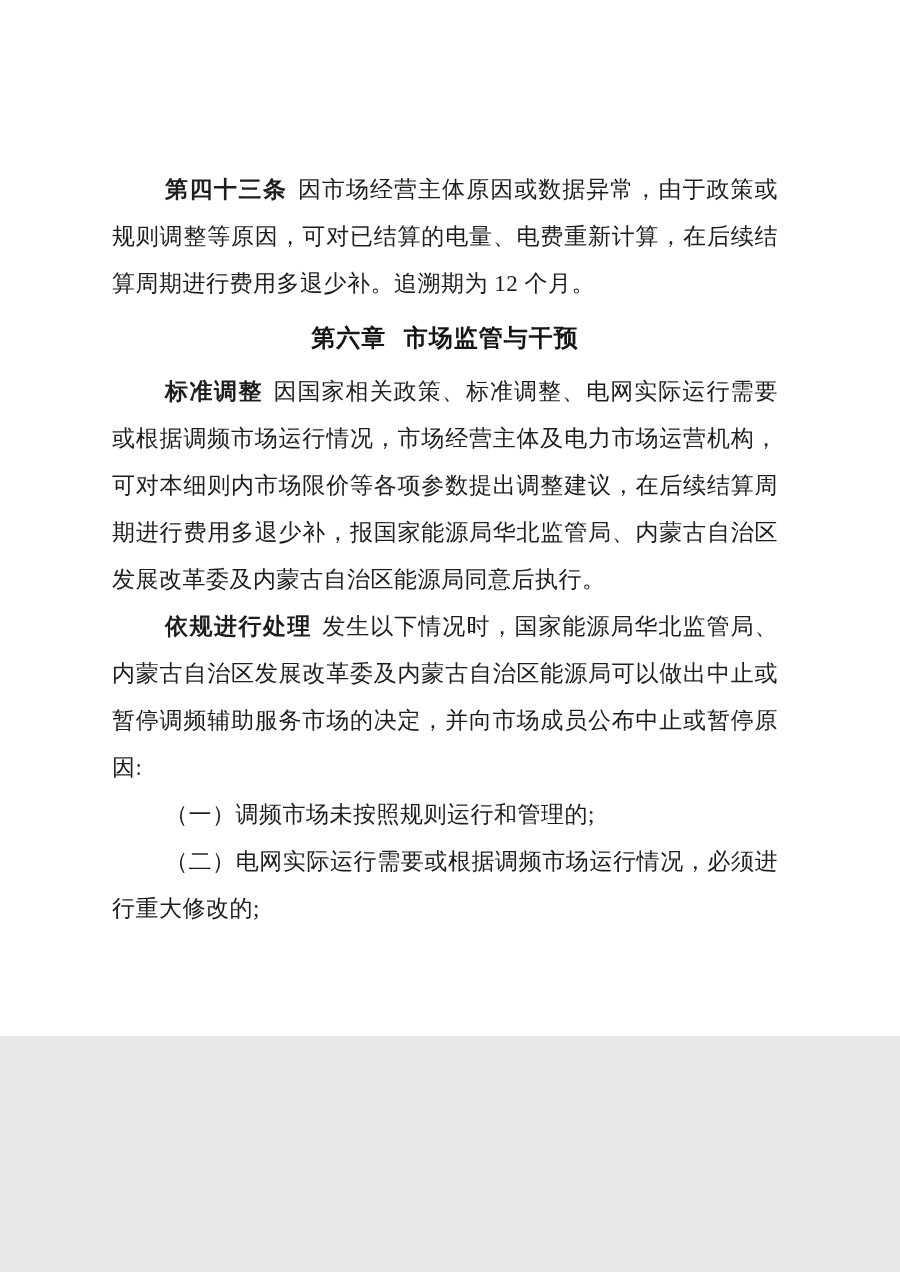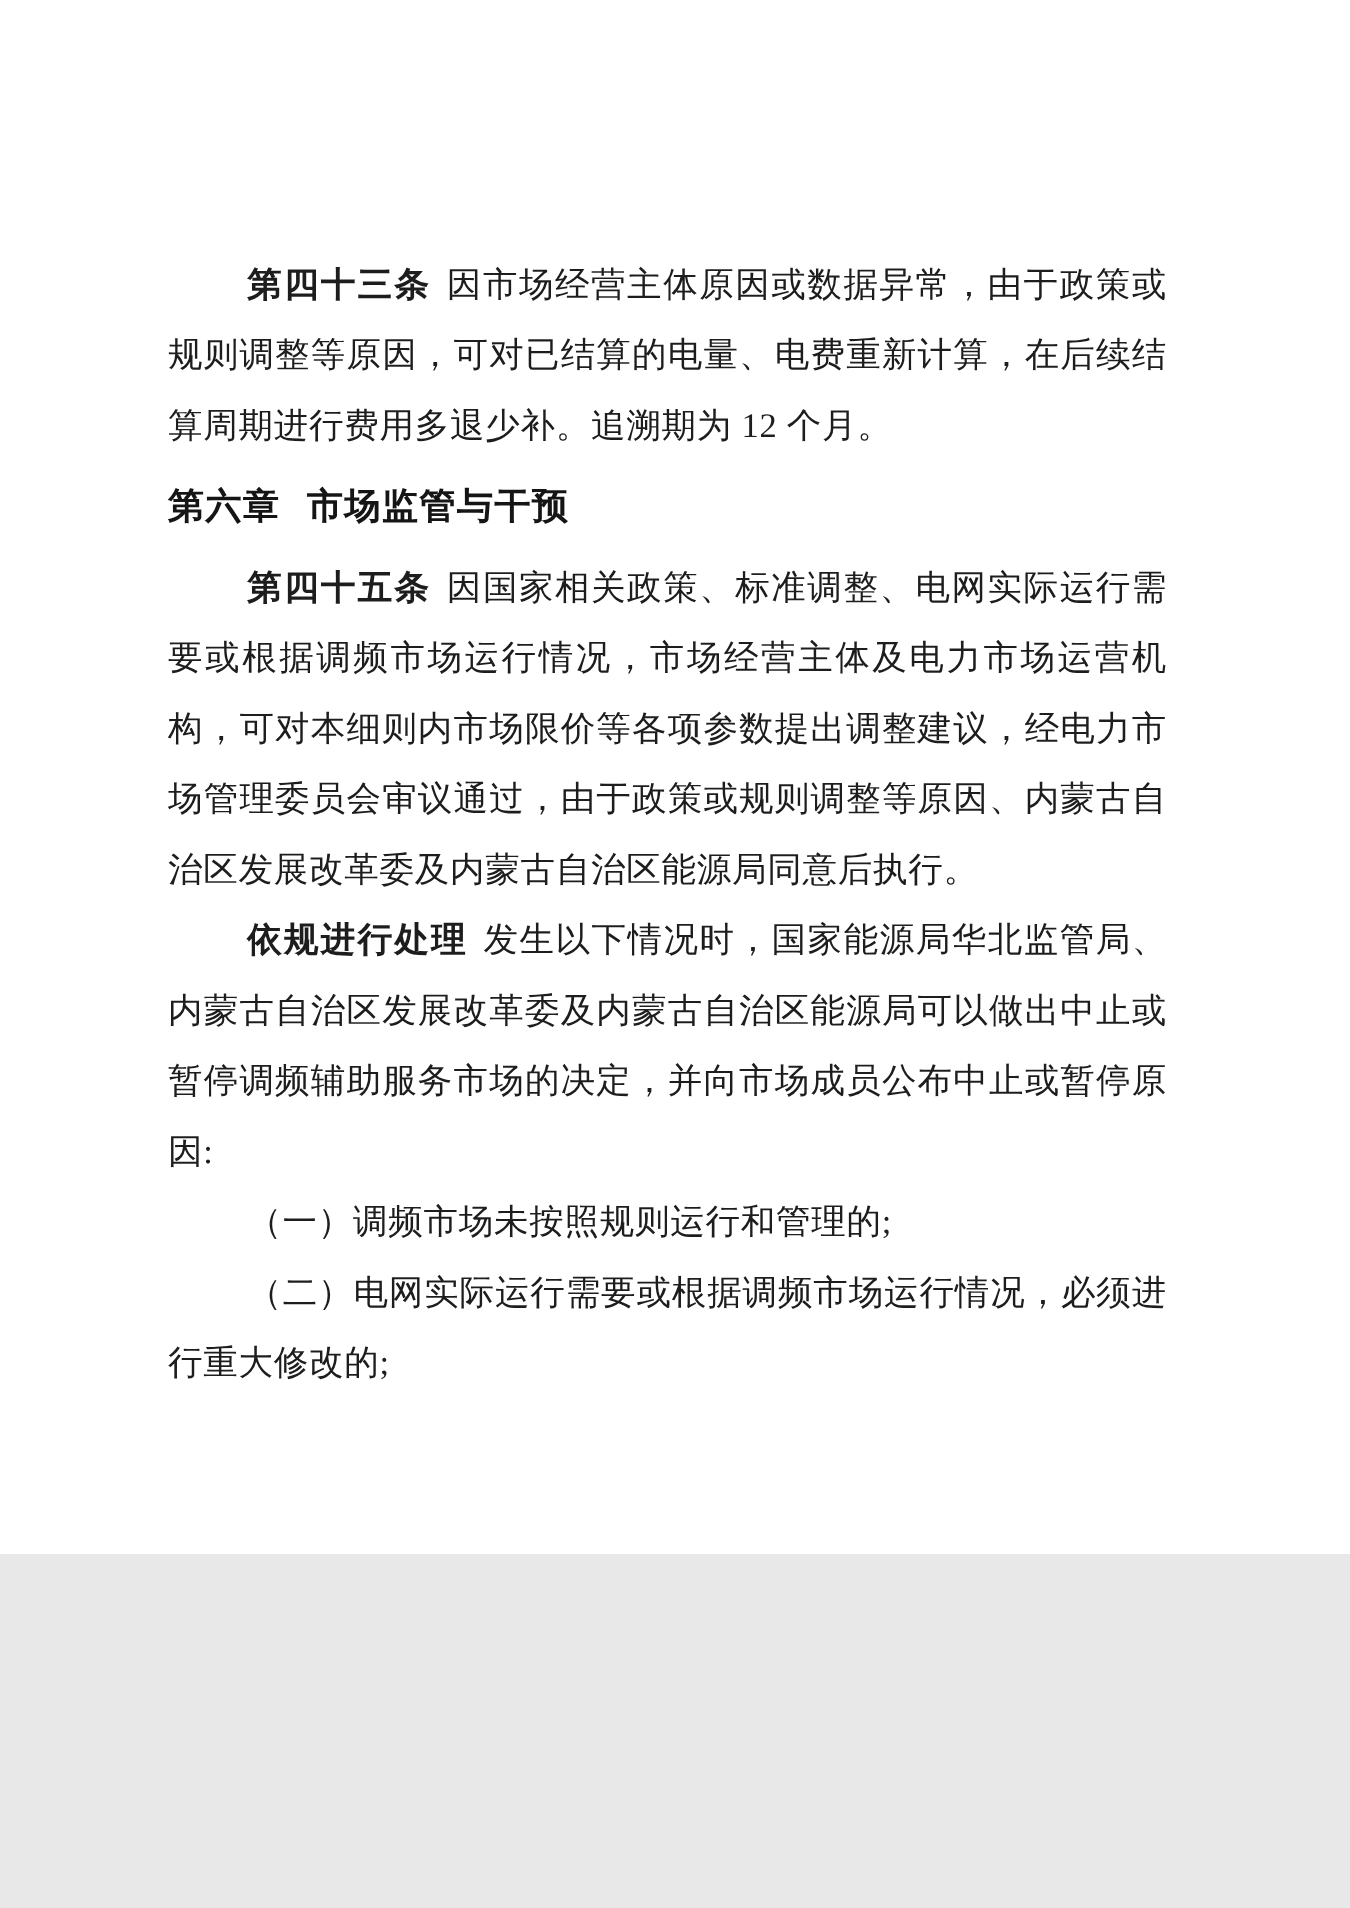--- a/index.html
+++ b/index.html
@@ -36,20 +36,21 @@
     font-weight: 700;
     margin-right: 0.45em;
     letter-spacing: 1px;
   }
   h2.chapter {
     margin: 7px 0;
     font-family: "Liberation Sans", "DejaVu Sans", sans-serif;
     font-weight: 700;
     font-size: 24px;
     line-height: 47px;
+    text-align: center;
     letter-spacing: 1px;
     word-spacing: 10px;
     color: #151515;
   }
   .footer {
     position: absolute;
     top: 1170px;
     right: 138px;
     font-size: 23px;
     line-height: 26px;
@@ -64,21 +65,21 @@
 <body>
 
 <div class="page">
   <div class="content">
 
     <p class="body-para"><span class="art-label">第四十三条</span><span>因市场经营主体原因或数据异常，由于政策或规则调整等原因，可对已结算的电量、电费重新计算，在后续结算周期进行费用多退少补。追溯期为 12 个月。</span></p>
 
     <h2 class="chapter">第六章 市场监管与干预</h2>
 
 
-    <p class="body-para"><span class="art-label">第四十五条</span><span>因国家相关政策、标准调整、电网实际运行需要或根据调频市场运行情况，市场经营主体及电力市场运营机构，可对本细则内市场限价等各项参数提出调整建议，经电力市场管理委员会审议通过，由于政策或规则调整等原因、内蒙古自治区发展改革委及内蒙古自治区能源局同意后执行。</span></p>
+    <p class="body-para"><span class="art-label">标准调整</span><span>因国家相关政策、标准调整、电网实际运行需要或根据调频市场运行情况，市场经营主体及电力市场运营机构，可对本细则内市场限价等各项参数提出调整建议，在后续结算周期进行费用多退少补，报国家能源局华北监管局、内蒙古自治区发展改革委及内蒙古自治区能源局同意后执行。</span></p>
 
 
     <p class="body-para"><span class="art-label">依规进行处理</span><span>发生以下情况时，国家能源局华北监管局、内蒙古自治区发展改革委及内蒙古自治区能源局可以做出中止或暂停调频辅助服务市场的决定，并向市场成员公布中止或暂停原因:</span></p>
 
     <p class="body-para">（一）调频市场未按照规则运行和管理的;</p>
 
     <p class="body-para">（二）电网实际运行需要或根据调频市场运行情况，必须进行重大修改的;</p>
 
   </div>
 

